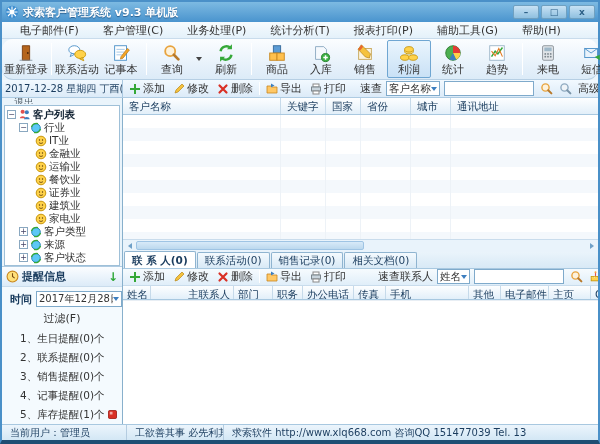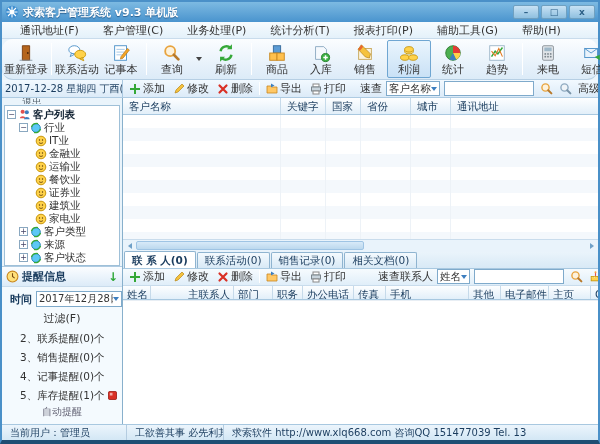--- a/index.html
+++ b/index.html
@@ -36,21 +36,21 @@
   .qlbl { margin:0 4px 0 10px; white-space:nowrap; }
   .qsel { width:66px; height:15px; background:#fff; border:1px solid #7FAACB; display:flex; align-items:center; padding:0 2px; position:relative; }
   .qsel .sval { flex:1; font-size:10.5px; white-space:nowrap; overflow:hidden; }
   .tri { width:0; height:0; border-left:3.5px solid transparent; border-right:3.5px solid transparent; border-top:4px solid #3D7EBF; }
   .qinp { width:90px; height:15px; background:#fff; border:1px solid #7FAACB; margin-left:4px; }
   .micon { width:13px; height:13px; margin-left:6px; flex:0 0 13px; }
 
   
   .content { flex:1; display:flex; min-height:0; }
   .leftcol { flex:0 0 121px; border-right:1px solid #88B0CC; background:#EAF4FB; display:flex; flex-direction:column; position:relative; min-height:0; }
-  .remnant { position:absolute; top:0; left:20px; height:6px; overflow:hidden; font-size:10px; color:#55636E; line-height:10px; }
+  .remnant { position:absolute; top:0; left:12px; height:6px; overflow:hidden; font-size:10px; color:#55636E; line-height:10px; }
   .treebox { margin:7px 2px 0 2px; flex:1; background:#fff; border:1px solid #9FC0D8; overflow:hidden; padding:2px 0 0 2px; }
   .trow { display:flex; align-items:center; height:13px; white-space:nowrap; font-size:10.5px; }
   .ebox { width:9px; height:9px; border:1px solid #8AA8C0; background:#fff; font-size:8px; line-height:7px; text-align:center; color:#446; margin-right:2px; flex:0 0 9px; }
   .ticon { width:12px; height:12px; margin-right:2px; flex:0 0 12px; }
   .ticon14 { width:13px; height:13px; margin-right:2px; flex:0 0 13px; }
   .ind1 { padding-left:12px; } .ind2 { padding-left:28px; }
   .troot { font-weight:bold; color:#123; }
 
   
   .remind { flex:0 0 158px; background:#F4FAFE; border-top:1px solid #AECBE2; display:flex; flex-direction:column; overflow:hidden; }
@@ -103,21 +103,21 @@
         <path d="M7 1.5v11M1.5 7h11M3 3l8 8M11 3l-8 8" stroke="#fff" stroke-width="1.1"></path>
         <circle cx="7" cy="7" r="2" fill="#fff"></circle>
       </svg>
     <span class="title">求索客户管理系统 v9.3 单机版</span>
     <span class="wbtn">–</span>
     <span class="wbtn">□</span>
     <span class="wbtn">x</span>
   </div>
 
   <div class="menubar">
-    <span class="mitem">通讯地址(F)</span>
+    <span class="mitem">电子邮件(F)</span>
     <span class="mitem">客户管理(C)</span>
     <span class="mitem">业务处理(P)</span>
     <span class="mitem">统计分析(T)</span>
     <span class="mitem">报表打印(P)</span>
     <span class="mitem">辅助工具(G)</span>
     <span class="mitem">帮助(H)</span>
   </div>
 
   <div class="toolbar">
     <div class="tbtn">
@@ -433,20 +433,23 @@
           <span class="garrow">↓</span>
         </div>
         <div class="timerow">
           <span class="tlabel">时间</span>
           <span class="timesel">
             <span class="sval">2017年12月28日</span>
             <span class="tri"></span>
           </span>
         </div>
         <div class="filterrow">过滤(F)</div>
+        <div class="ritem">
+            <span>1、生日提醒(0)个</span>
+          </div>
         <div class="ritem">
             <span>2、联系提醒(0)个</span>
           </div>
         <div class="ritem">
             <span>3、销售提醒(0)个</span>
           </div>
         <div class="ritem">
             <span>4、记事提醒(0)个</span>
           </div>
         <div class="ritem">

